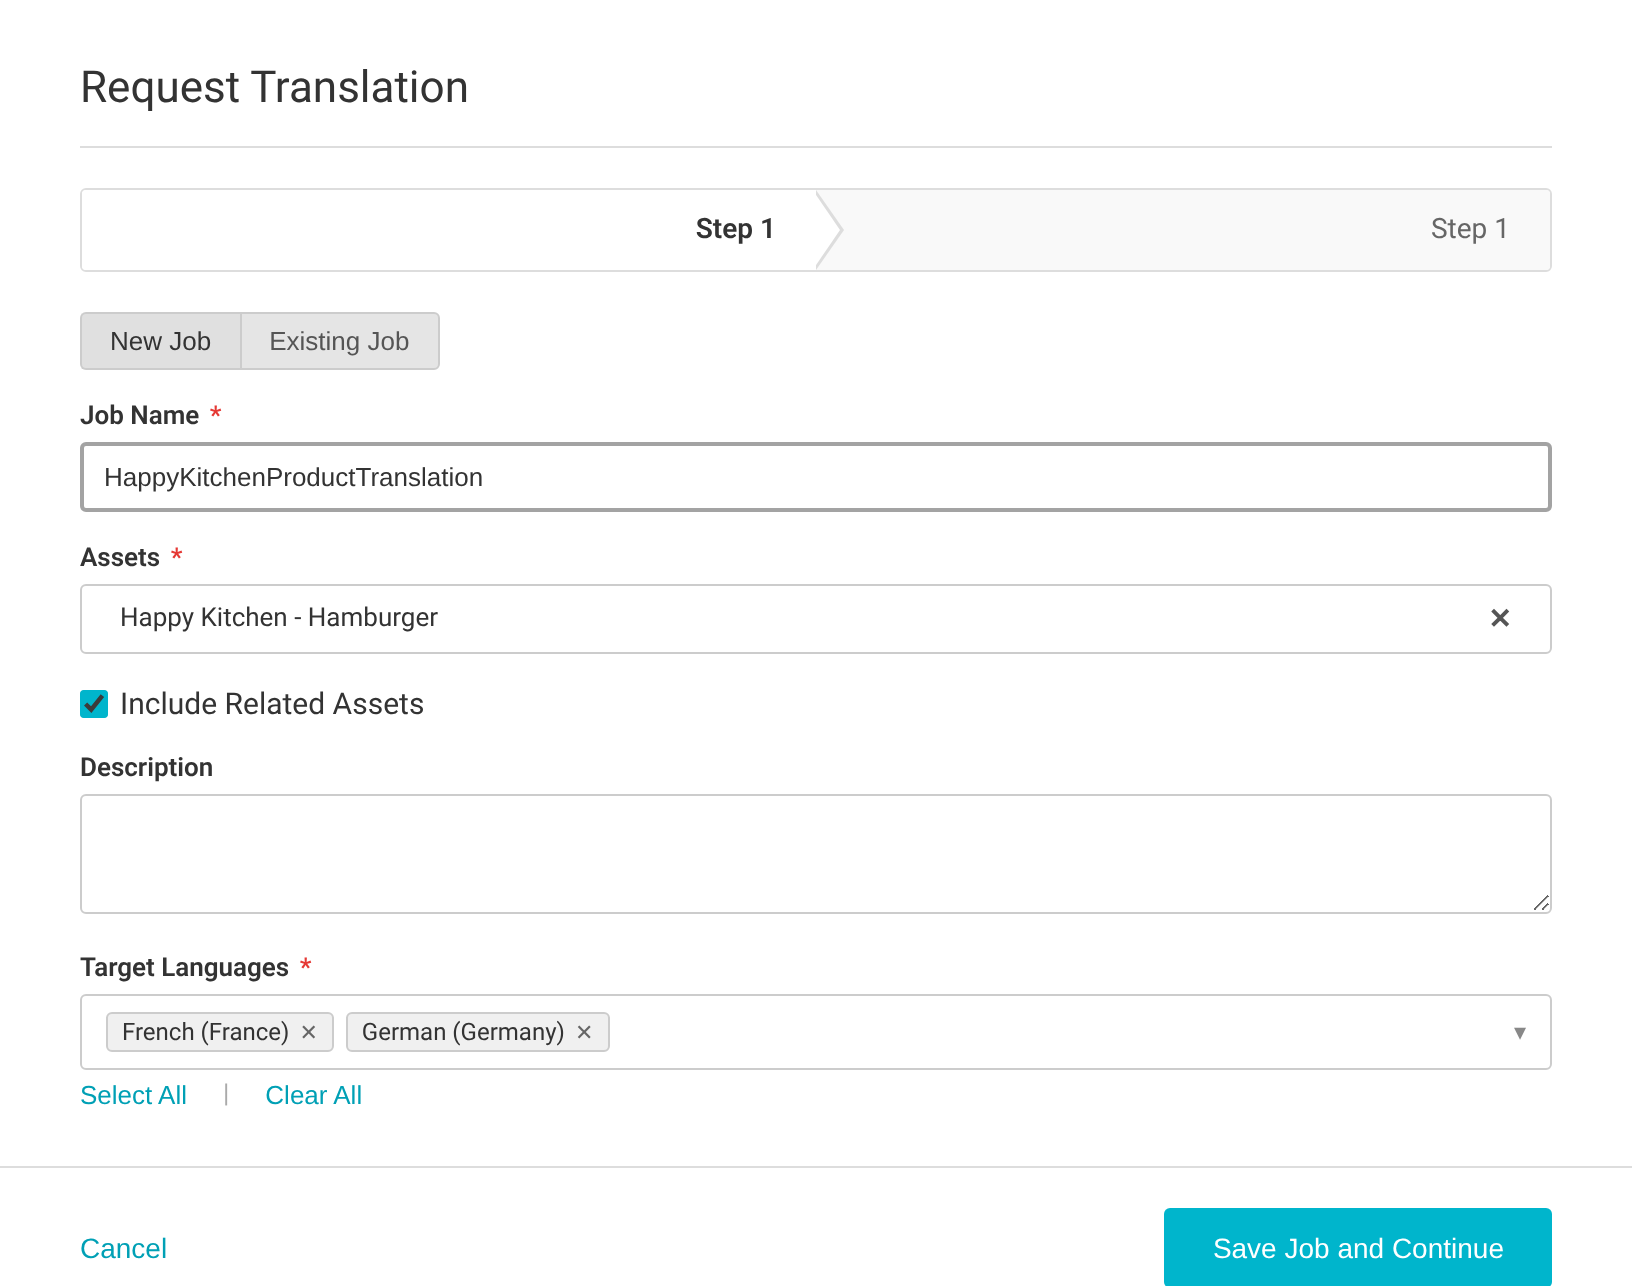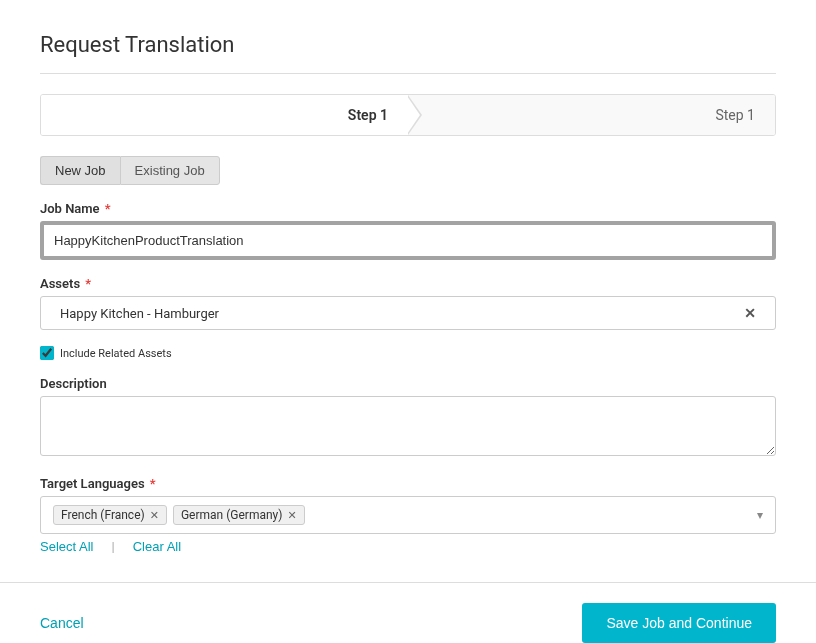--- a/index.html
+++ b/index.html
@@ -119,21 +119,21 @@
       display: block;
     }
     .required {
       color: #e53935;
       margin-left: 2px;
     }
     .form-input {
       width: 100%;
       padding: 8px 10px;
       font-size: 13px;
-      border: 4px solid #a3a3a3;
+      border: 2px solid #a3a3a3;
       border-radius: 3px;
       outline: none;
       color: #333;
     }
     .asset-field {
       display: flex;
       align-items: center;
       border: 1px solid #ccc;
       border-radius: 3px;
       padding: 8px 19px;
@@ -156,21 +156,21 @@
       align-items: center;
       margin-bottom: 16px;
       gap: 6px;
     }
     .checkbox-input {
       width: 14px;
       height: 14px;
       accent-color: #00b5cc;
     }
     .checkbox-label {
-      font-size: 11px;
+      font-size: 15px;
       color: #333;
     }
     
     .form-textarea {
       width: 100%;
       min-height: 60px;
       padding: 8px 10px;
       font-size: 13px;
       border: 1px solid #ccc;
       border-radius: 3px;

